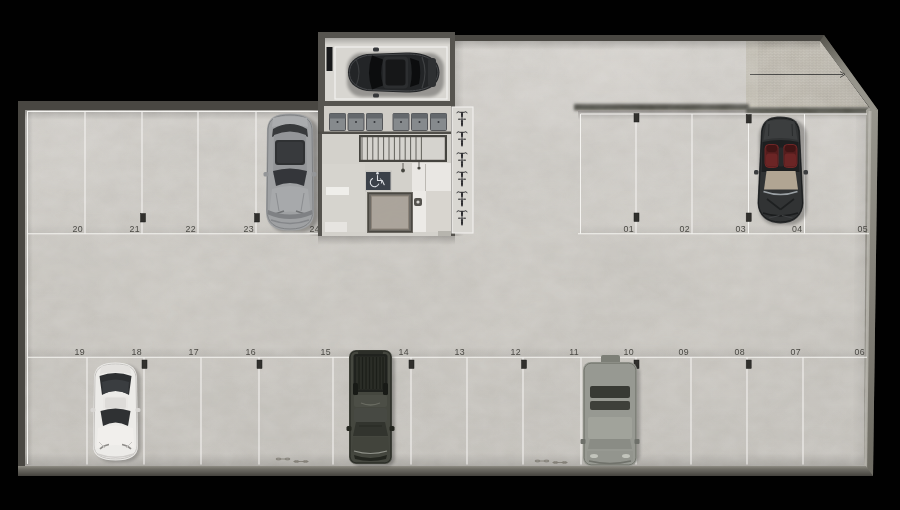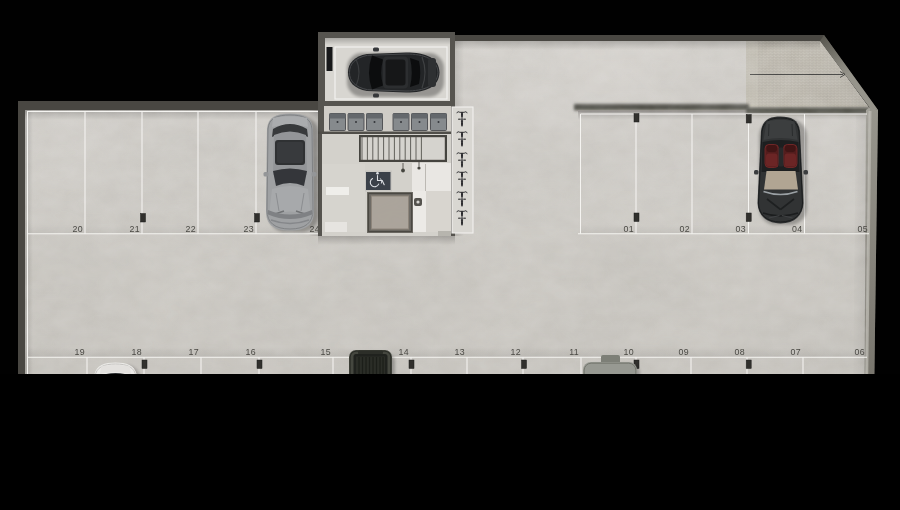--- a/index.html
+++ b/index.html
@@ -1,16 +1,16 @@
 <!DOCTYPE html>
 <html><head>
 <meta charset="utf-8">
 <style>
 html,body{margin:0;padding:0;background:#000;}
-#stage{position:relative;width:900px;height:374px;background:#000;overflow:hidden;}
+#stage{position:relative;width:900px;height:510px;background:#000;overflow:hidden;}
 svg{display:block;}
 text{font-family:"Liberation Sans",sans-serif;}
 </style>
 </head>
 <body>
 <div id="stage">
 <svg width="900" height="510" viewBox="0 0 900 510">
 <defs>
   <filter id="noiseD" x="-5%" y="-5%" width="110%" height="110%">
     <feTurbulence type="fractalNoise" baseFrequency="0.009 0.016" numOctaves="4" seed="11"></feTurbulence>

